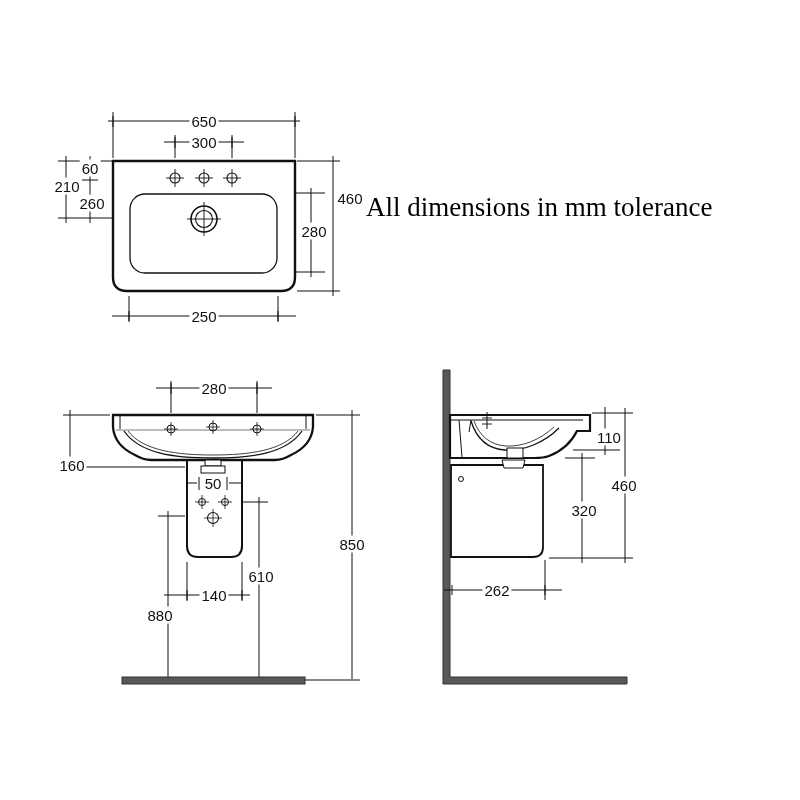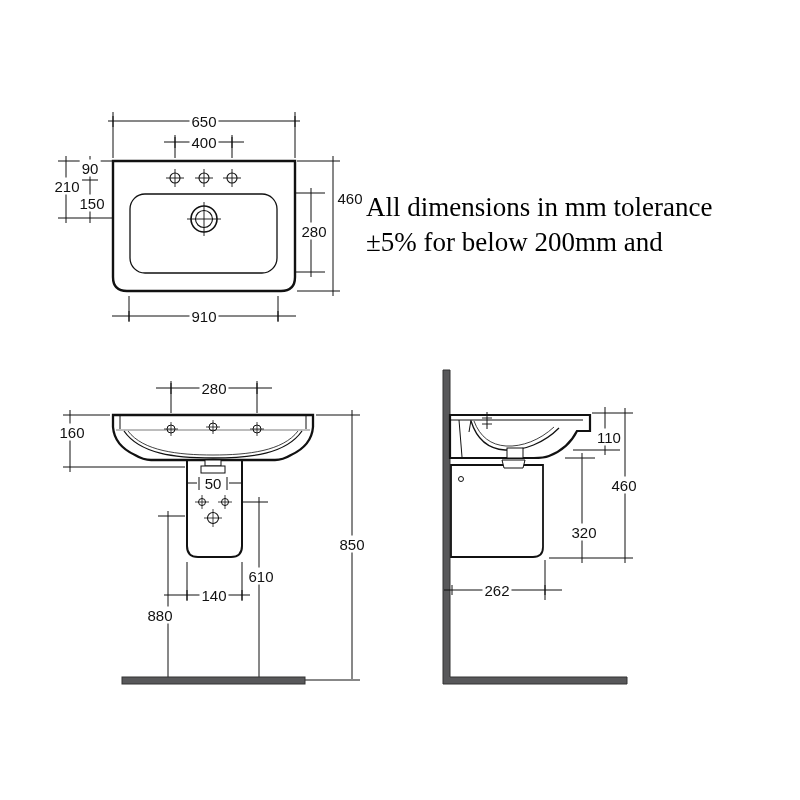--- a/index.html
+++ b/index.html
@@ -177,40 +177,39 @@
         <path d="M545,560 V600"></path>
         <path d="M444,590 H562"></path>
         <path d="M452,585 V595 M545,585 V595"></path>
       </g>
     </g>
   </svg>
 
   <div class="labels">
 
     <div class="dl" style="left:204px;top:121px">650</div>
-    <div class="dl" style="left:204px;top:142px">400</div>
-    <div class="dl" style="left:90px;top:168px">90</div>
+    <div class="dl" style="left:204px;top:142px">300</div>
+    <div class="dl" style="left:90px;top:168px">60</div>
     <div class="dl" style="left:67px;top:186px">210</div>
-    <div class="dl" style="left:92px;top:203px">150</div>
+    <div class="dl" style="left:92px;top:203px">260</div>
     <div class="dl" style="left:350px;top:198px">460</div>
     <div class="dl" style="left:314px;top:231px">280</div>
-    <div class="dl" style="left:204px;top:316px">910</div>
+    <div class="dl" style="left:204px;top:316px">250</div>
 
     <div class="dl" style="left:214px;top:388px">280</div>
-    <div class="dl" style="left:72px;top:432px">160</div>
+    <div class="dl" style="left:72px;top:465px">160</div>
     <div class="dl" style="left:213px;top:483px">50</div>
     <div class="dl" style="left:214px;top:595px">140</div>
     <div class="dl" style="left:261px;top:576px">610</div>
     <div class="dl" style="left:160px;top:615px">880</div>
     <div class="dl" style="left:352px;top:544px">850</div>
 
     <div class="dl" style="left:609px;top:437px">110</div>
     <div class="dl" style="left:624px;top:485px">460</div>
-    <div class="dl" style="left:584px;top:532px">320</div>
+    <div class="dl" style="left:584px;top:510px">320</div>
     <div class="dl" style="left:497px;top:590px">262</div>
   </div>
 
   <div class="note">
     <div>All dimensions in mm tolerance</div>
-    <div>±5% for below 200mm and</div>
   </div>
 
 </div>
 
 </body></html>

